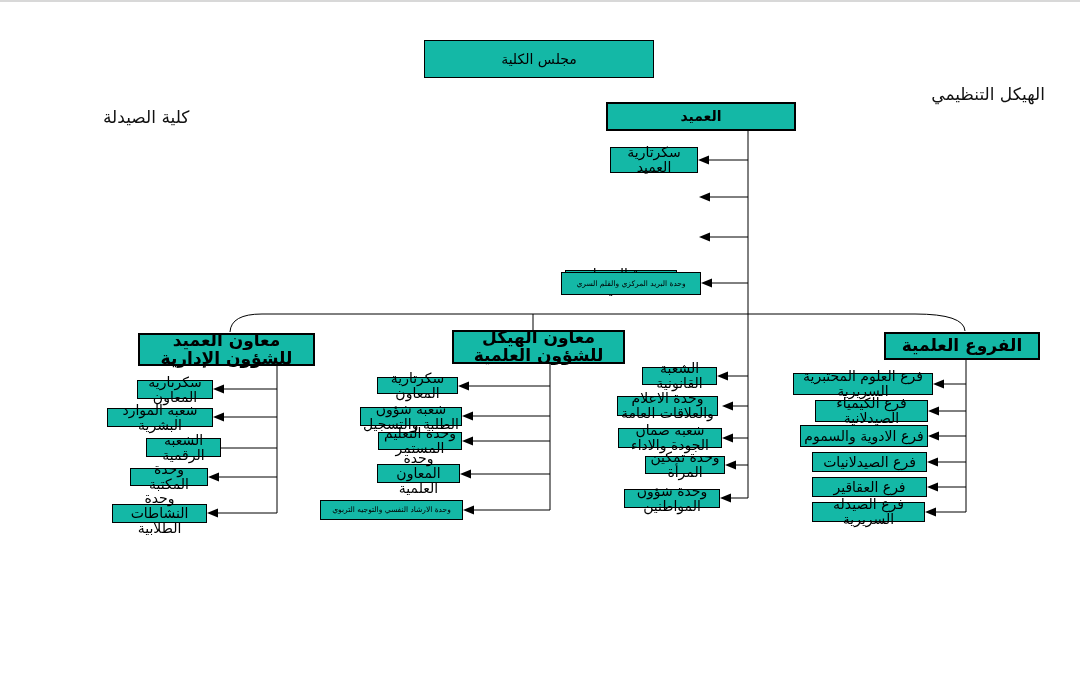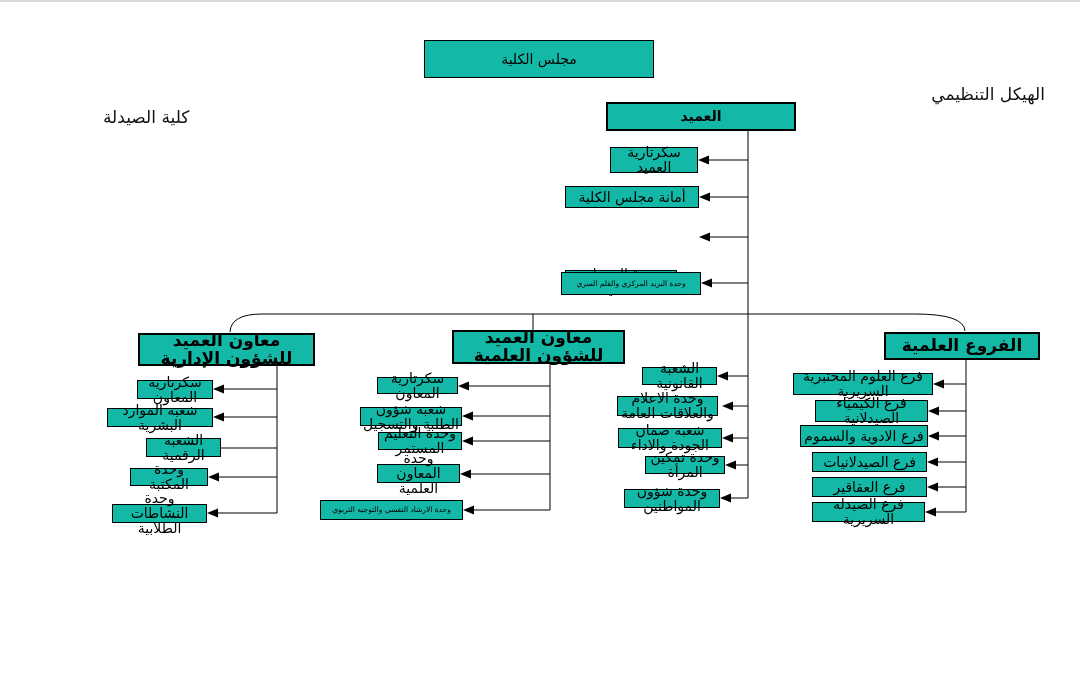--- a/index.html
+++ b/index.html
@@ -98,26 +98,25 @@
     <line x1="966" y1="487" x2="936" y2="487"></line>
       <polygon points="927,487 938,482.5 938,491.5"></polygon>
     <line x1="966" y1="512" x2="934" y2="512"></line>
       <polygon points="925,512 936,507.5 936,516.5"></polygon>
   </svg>
 
   <div class="box root" style="left:424px;top:40px;width:230px;height:38px;">مجلس الكلية</div>
   <div class="box dean" style="left:606px;top:102px;width:190px;height:29px;">العميد</div>
 
   <div class="box unit" style="left:610px;top:147px;width:88px;height:26px;">سكرتارية العميد</div>
-  <div class="box unit" style="left:565px;top:186px;width:134px;height:22px;">أمانة مجلس الكلية</div>
   <div class="box unit" style="left:565px;top:226px;width:112px;height:23px;margin-top:44px;">وحدة الترقيات العلمية</div>
   <div class="box unit tiny" style="left:561px;top:272px;width:140px;height:23px;">وحدة البريد المركزي والقلم السري</div>
 
   <div class="box hdr" style="left:138px;top:333px;width:177px;height:33px;">معاون العميد للشؤون الإدارية</div>
-  <div class="box hdr" style="left:452px;top:330px;width:173px;height:34px;">معاون العميد للشؤون العلمية</div>
+  <div class="box hdr" style="left:452px;top:330px;width:173px;height:34px;">معاون الهيكل للشؤون العلمية</div>
   <div class="box hdr" style="left:884px;top:332px;width:156px;height:28px;">الفروع العلمية</div>
 
   <div class="box unit" style="left:137px;top:380px;width:76px;height:19px;">سكرتارية المعاون</div>
   <div class="box unit" style="left:107px;top:408px;width:106px;height:19px;">شعبة الموارد البشرية</div>
   <div class="box unit" style="left:130px;top:438px;width:75px;height:19px;margin-left:16px;">الشعبة الرقمية</div>
   <div class="box unit" style="left:130px;top:468px;width:78px;height:18px;">وحدة المكتبة</div>
   <div class="box unit" style="left:112px;top:504px;width:95px;height:19px;">وحدة النشاطات الطلابية</div>
 
   <div class="box unit" style="left:377px;top:377px;width:81px;height:17px;">سكرتارية المعاون</div>
   <div class="box unit" style="left:360px;top:407px;width:102px;height:19px;">شعبة شؤون الطلبة والتسجيل</div>

